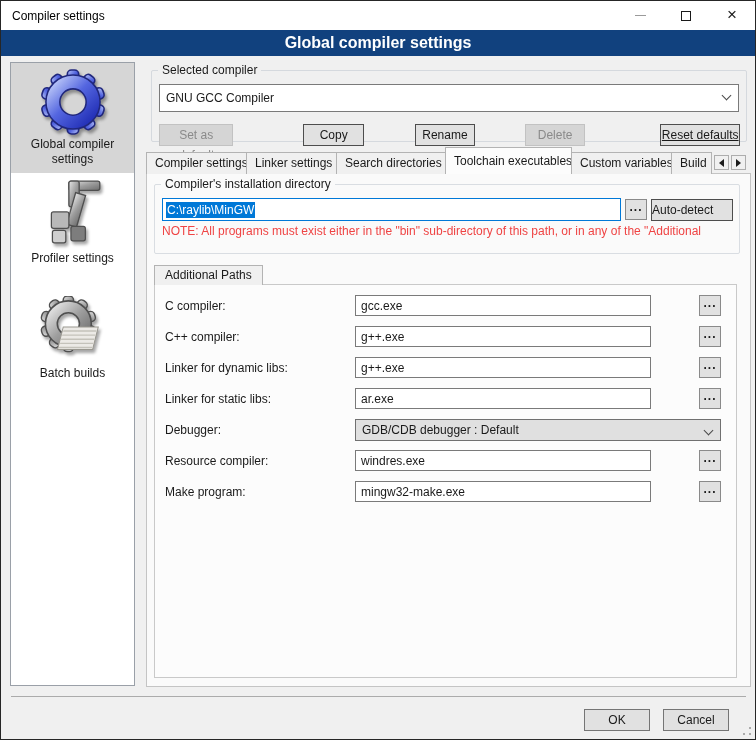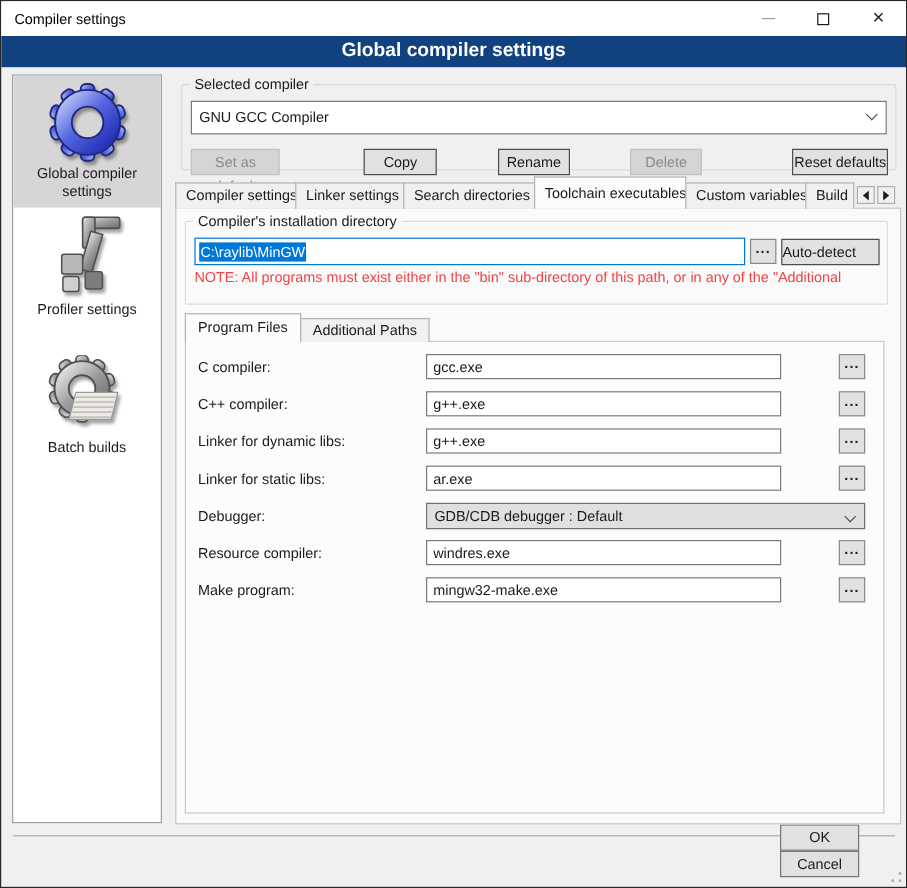--- a/index.html
+++ b/index.html
@@ -45,21 +45,21 @@
            border:1px solid #7A7A7A; display:flex; align-items:center; padding:0 22px 0 6px; }
   .chev { position:absolute; right:8px; top:7px; width:7px; height:7px;
           border-right:1.4px solid #4a4a4a; border-bottom:1.4px solid #4a4a4a;
           transform:rotate(45deg); transform-origin:center; }
   .btnrow { display:flex; margin:6px 6px 0 7px; justify-content:flex-start;gap:45px; }
   .btn { height:22px; background:#E1E1E1; border:1px solid #4D4D4D; text-align:center;
          line-height:20px; cursor:default; }
   .btn.disabled { background:#D5D5D5; border-color:#C2C2C2; color:#8a8a8a; }
   .b-setdef { width:86px; } .b-copy { width:70px; margin-left:25px; }
   .b-rename { width:69px; margin-left:6px; } .b-delete { width:70px; margin-left:5px; }
-  .b-reset { width:92px; margin-left:30px; }
+  .b-reset { width:92px; margin-left:30px;text-decoration:underline; }
 
   
   .tabbar { display:flex; align-items:flex-end; margin-top:5px; height:27px; position:relative; z-index:2; }
   .tab { height:22px; line-height:21px; background:#F0F0F0; border:1px solid #B3B3B3;
          border-bottom:none; text-align:center; white-space:nowrap; overflow:hidden;
          padding:0 8px; margin-left:-1px; cursor:default; }
   .tab:first-child { margin-left:0; }
   .tab.active { height:27px; line-height:26px; background:#FCFCFC; position:relative; z-index:3; }
   .tab-clipped { width:41px; padding:0 0 0 8px; text-align:left; }
   .tab-scroll { width:15px; height:15px; margin-left:2px; margin-bottom:4px; background:#F0F0F0;
@@ -98,21 +98,21 @@
   .row .rlabel { width:146px; flex:none; }
   .field { flex:1; height:21px; border:1px solid #7A7A7A; background:#fff; display:flex;
            align-items:center; }
   .field input { border:none; outline:none; width:100%; height:100%; padding:0 5px;
                  font:inherit; background:transparent; color:#1a1a1a; }
   .select { flex:1; height:22px; border:1px solid #707070; background:#E0E0E0; position:relative;
             display:flex; align-items:center; padding:0 24px 0 6px; }
 
   
   .sep { position:absolute; left:10px; right:9px; bottom:42px; height:1px; background:#ABABAB; }
-  .footer { position:absolute; bottom:8px; right:26px; display:flex;flex-direction:column; }
+  .footer { position:absolute; bottom:8px; right:26px; display:flex; }
   .f-btn { width:66px; height:22px; background:#E1E1E1; border:1px solid #757575;
            text-align:center; line-height:20px; }
   .f-ok { margin-right:13px; }
   .grip { position:absolute; right:3px; bottom:3px; width:10px; height:10px;
           background:
             radial-gradient(circle at 8px 2px, #ababab 1px, transparent 1.4px),
             radial-gradient(circle at 8px 8px, #ababab 1px, transparent 1.4px),
             radial-gradient(circle at 2px 8px, #ababab 1px, transparent 1.4px); }
 
   .icon-shadow { filter:drop-shadow(2px 3px 1.5px rgba(0,0,0,0.35)); }
@@ -255,21 +255,20 @@
           <div class="path-input">
             <span class="path-sel">C:\raylib\MinGW</span>
           </div>
           <div class="mini-btn">...</div>
           <div class="autodetect">Auto-detect</div>
         </div>
         <div class="note">NOTE: All programs must exist either in the "bin" sub-directory of this path, or in any of the "Additional</div>
       </div>
 
       <div class="tabbar2">
-        <div class="tab2 active">Program Files</div>
         <div class="tab2">Additional Paths</div>
       </div>
 
       <div class="tabpage2">
 
         <div class="row">
           <span class="rlabel">C compiler:</span>
           <div class="field">
               <input value="gcc.exe" style="">
             </div>

